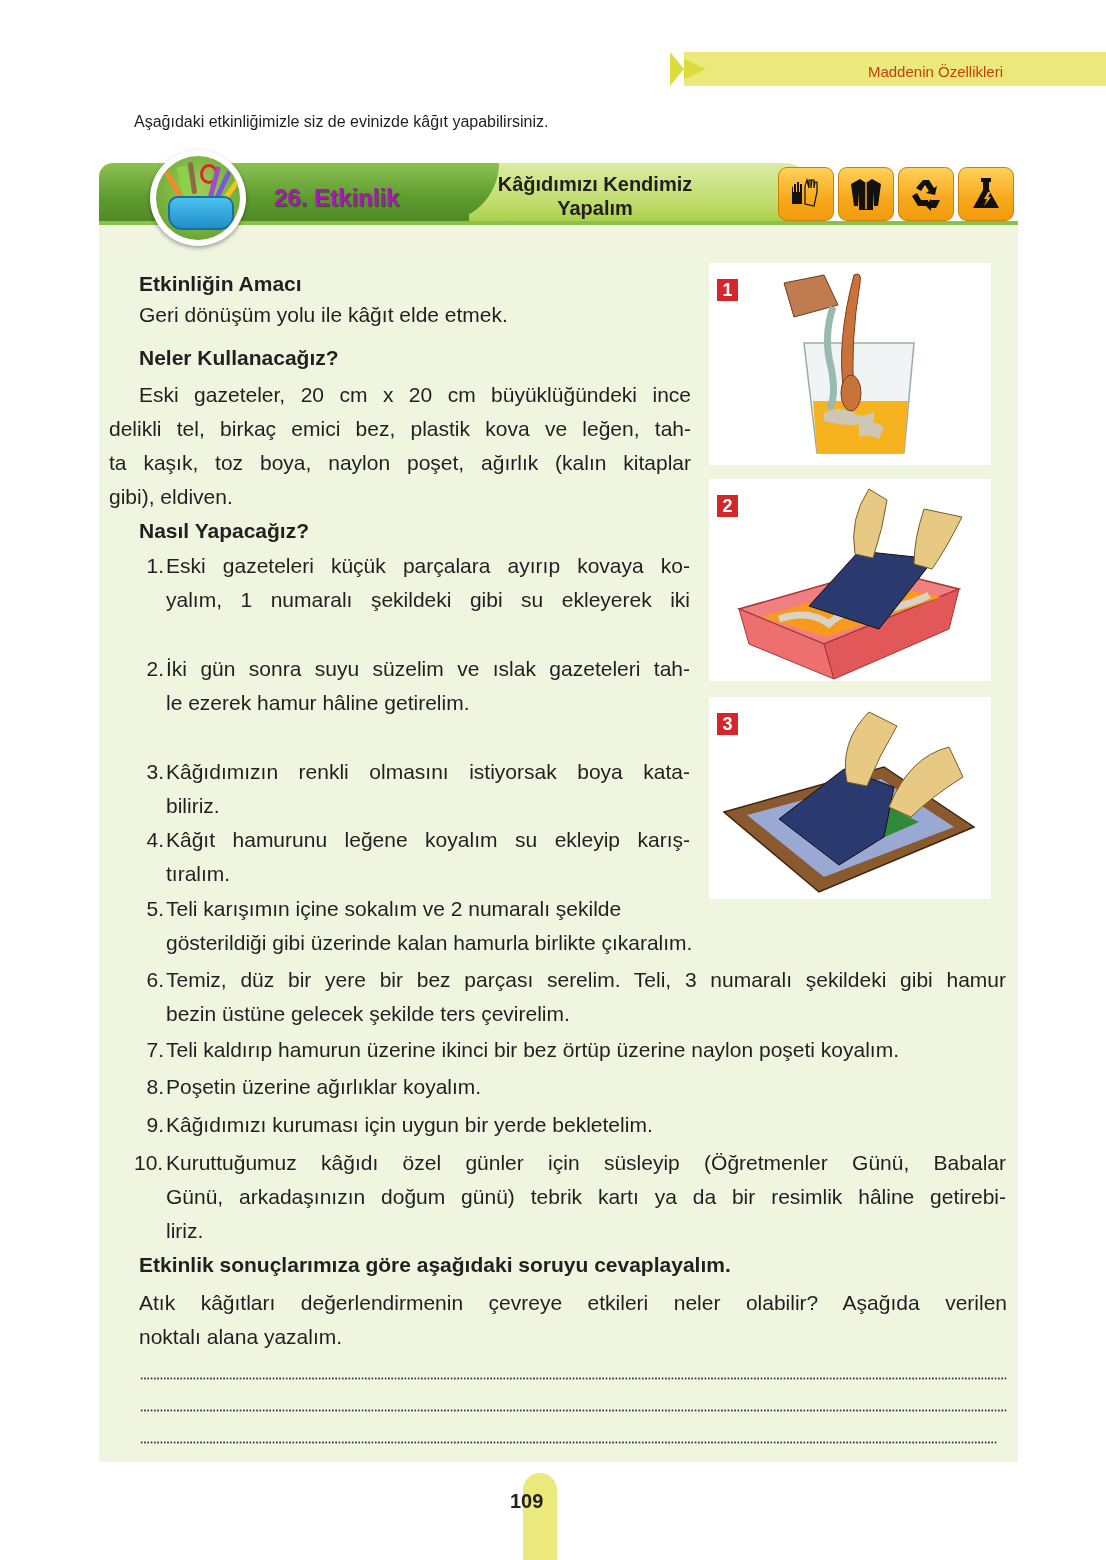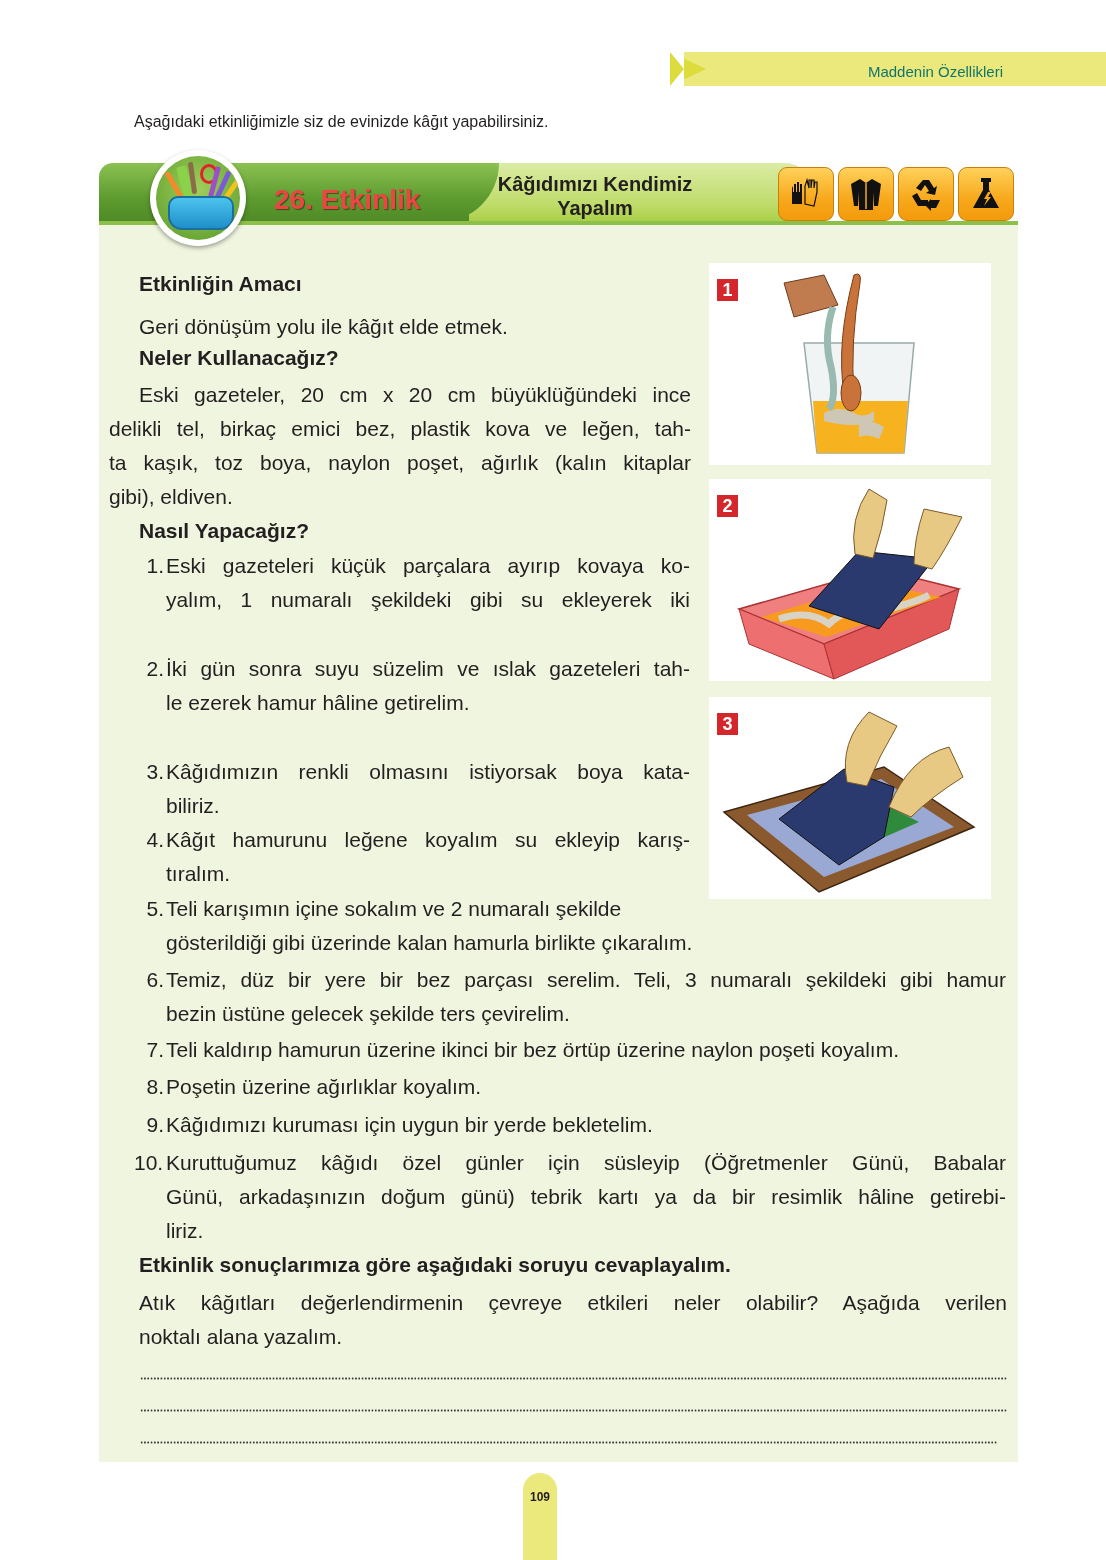--- a/index.html
+++ b/index.html
@@ -15,21 +15,21 @@
       position: absolute; left: 670px; top: 52px; width: 0; height: 0;
       border-top: 17px solid transparent; border-bottom: 17px solid transparent;
       border-left: 36px solid #dcdc3c;
     }
     .header-chevron-cut {
       position: absolute; left: 670px; top: 52px; width: 0; height: 0;
       border-top: 17px solid #fff; border-bottom: 17px solid #fff;
       border-left: 14px solid transparent;
     }
     .header-title {
-      position: absolute; right: 103px; top: 63px; font-size: 15px; color: #0f766e;
+      position: absolute; right: 103px; top: 63px; font-size: 15px; color: #c2410c;
     }
     .intro {
       position: absolute; left: 134px; top: 113px; font-size: 16px; color: #231f20;
     }
     .box {
       position: absolute; left: 99px; top: 224px; width: 919px; height: 1238px;
       background: #eff5df;
     }
     .band {
       position: absolute; left: 99px; top: 163px; width: 919px; height: 62px;
@@ -60,21 +60,21 @@
       position: absolute; left: 6px; top: 6px; width: 84px; height: 84px; border-radius: 50%;
       background: radial-gradient(circle at 50% 40%, #9fcf5a, #5b9a2b);
       overflow: hidden;
     }
     .pouch {
       position: absolute; left: 12px; top: 40px; width: 62px; height: 30px; border-radius: 10px 10px 14px 14px;
       background: linear-gradient(#4cc3ef, #1f8fc9); border: 2px solid #1a6fa0;
     }
     .pencil { position: absolute; width: 5px; height: 32px; border-radius: 2px; }
     .etk-label {
-      position: absolute; left: 274px; top: 184px; font-size: 28px; font-weight: bold; color: #ef4444;
+      position: absolute; left: 274px; top: 184px; font-size: 24px; font-weight: bold; color: #a21caf;
       text-shadow: 1px 1px 1px rgba(0,0,0,0.45);
     }
     .act-title {
       position: absolute; left: 470px; top: 172px; width: 250px; text-align: center;
       font-size: 20px; font-weight: bold; line-height: 24px; color: #231f20;
     }
     .icons { position: absolute; left: 778px; top: 167px; display: flex; gap: 4px; }
     .safety-icon {
       width: 54px; height: 52px; border-radius: 9px; border: 1px solid #c97f0a;
       background: linear-gradient(#ffd15a, #f7a81b 60%, #f39a0c);
@@ -99,22 +99,22 @@
     .fig-num {
       position: absolute; left: 8px; top: 16px; width: 21px; height: 22px; background: #d5262c;
       color: #fff; font-weight: bold; font-size: 18px; text-align: center; line-height: 22px;
     }
     .fig svg { position: absolute; left: 0; top: 0; }
     .page-tab {
       position: absolute; left: 523px; top: 1473px; width: 34px; height: 87px;
       background: #ebe87c; border-radius: 17px 17px 0 0;
     }
     .page-num {
-      position: absolute; left: 523px; top: 1490px; width: 60px; text-align: center;
-      font-size: 12px; font-weight: bold; color: #231f20; margin-left: -13px;
+      position: absolute; left: 523px; top: 1490px; width: 60px; 
+      font-size: 20px; font-weight: bold; color: #231f20; margin-left: -13px;
     }
   </style>
 </head>
 <body>
 
 <div class="header-tab"></div>
 <div class="header-chevron"></div>
 <div class="header-chevron-cut"></div>
 <div class="header-title">Maddenin Özellikleri</div>
 
@@ -170,21 +170,21 @@
   </div>
   <div class="safety-icon">
     <svg viewBox="0 0 40 40">
         <path d="M15 4 h10 v4 h-2 v8 l10 18 h-26 l10 -18 v-8 h-2 z" fill="#111"></path>
         <path d="M22 18 l-4 7 h3 l-3 7 l7 -9 h-3 l3 -5 z" fill="#f7a81b"></path>
       </svg>
   </div>
 </div>
 
 <div class="txt b" style="left:139px;top:267px;">Etkinliğin Amacı</div>
-<div class="txt" style="left:139px;top:310px;">Geri dönüşüm yolu ile kâğıt elde etmek.</div>
+<div class="txt" style="left:139px;top:298px;">Geri dönüşüm yolu ile kâğıt elde etmek.</div>
 <div class="txt b" style="left:139px;top:341px;text-align:center;">Neler Kullanacağız?</div>
 <div class="para" style="left:109px;top:378px;width:582px;">
   <div style="padding-left:30px;text-align-last:justify;">Eski gazeteler, 20 cm x 20 cm büyüklüğündeki ince</div>
   <div style="text-align-last:justify;">delikli tel, birkaç emici bez, plastik kova ve leğen, tah-</div>
   <div style="text-align-last:justify;">ta kaşık, toz boya, naylon poşet, ağırlık (kalın kitaplar</div>
   <div>gibi), eldiven.</div>
 </div>
 <div class="txt b" style="left:139px;top:514px;">Nasıl Yapacağız?</div>
 
 <div class="item" style="left:134px;top:549px;width:558px;">

